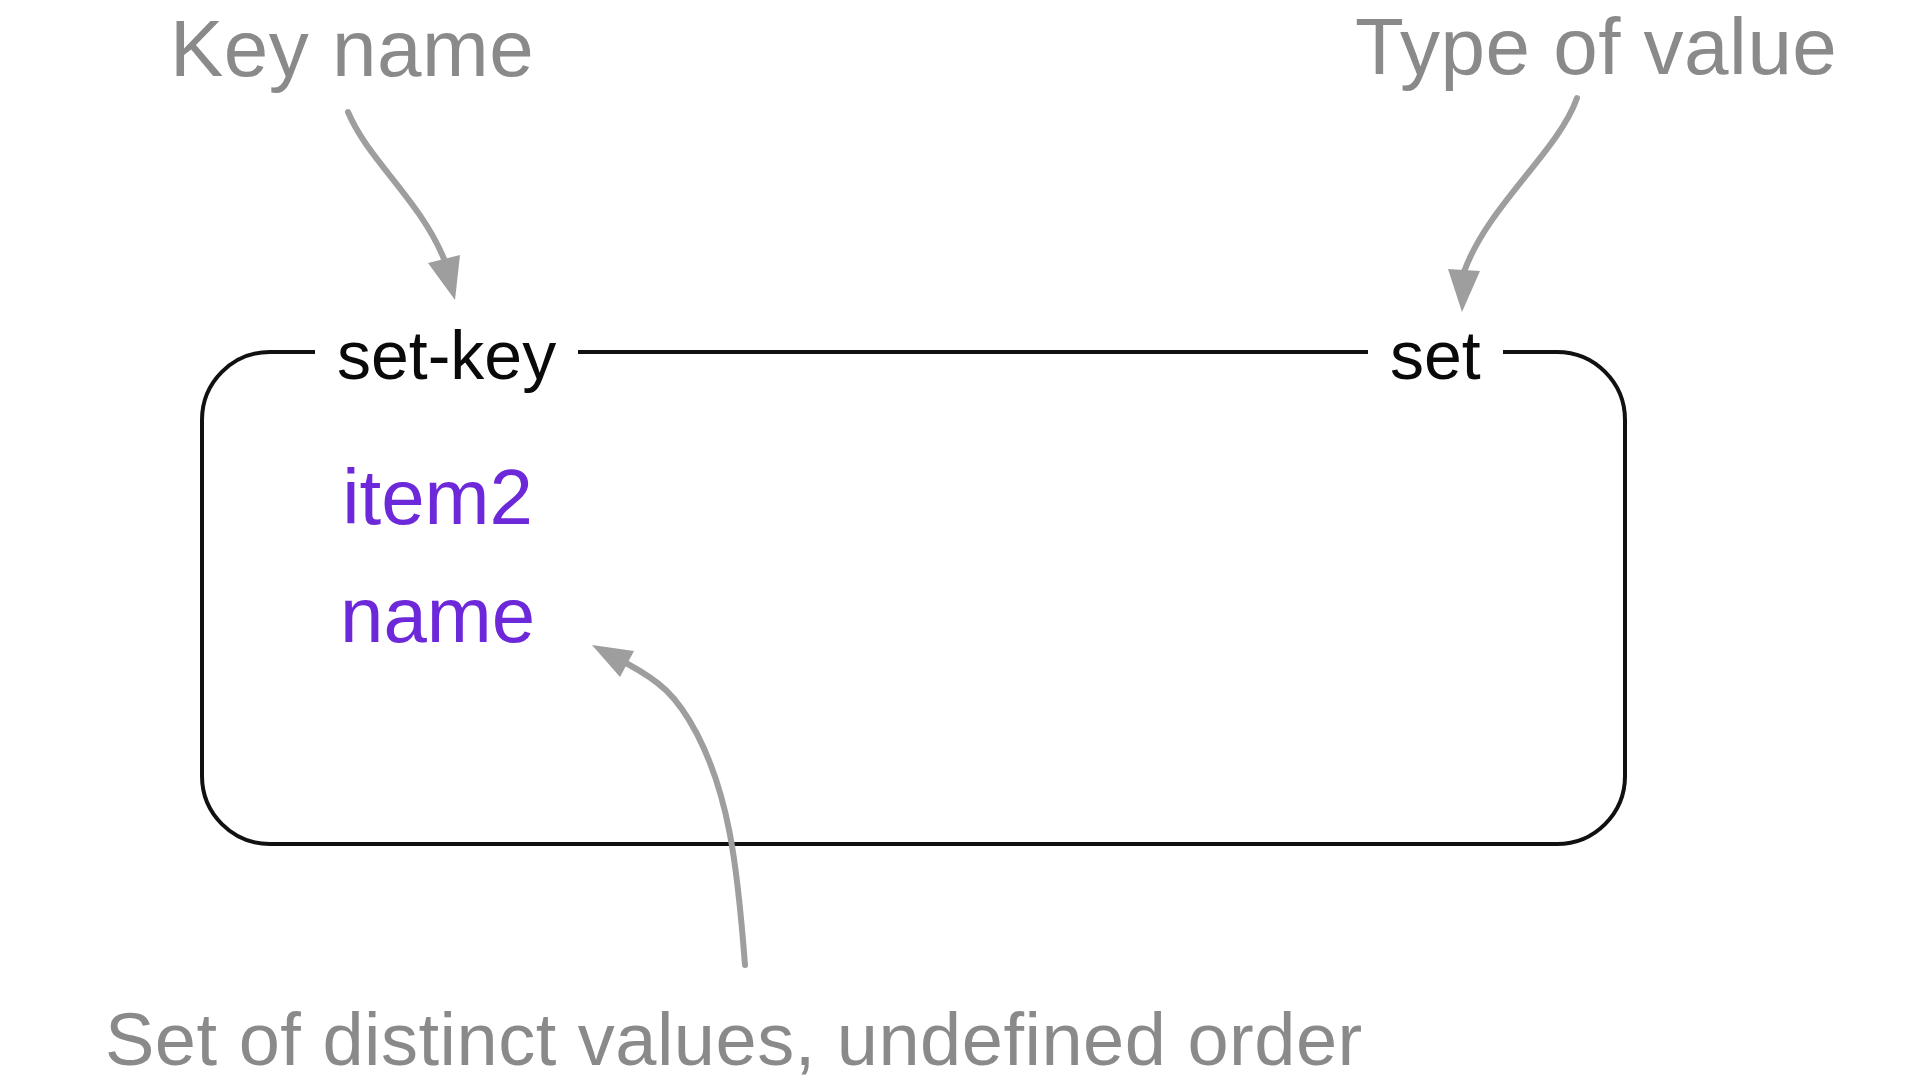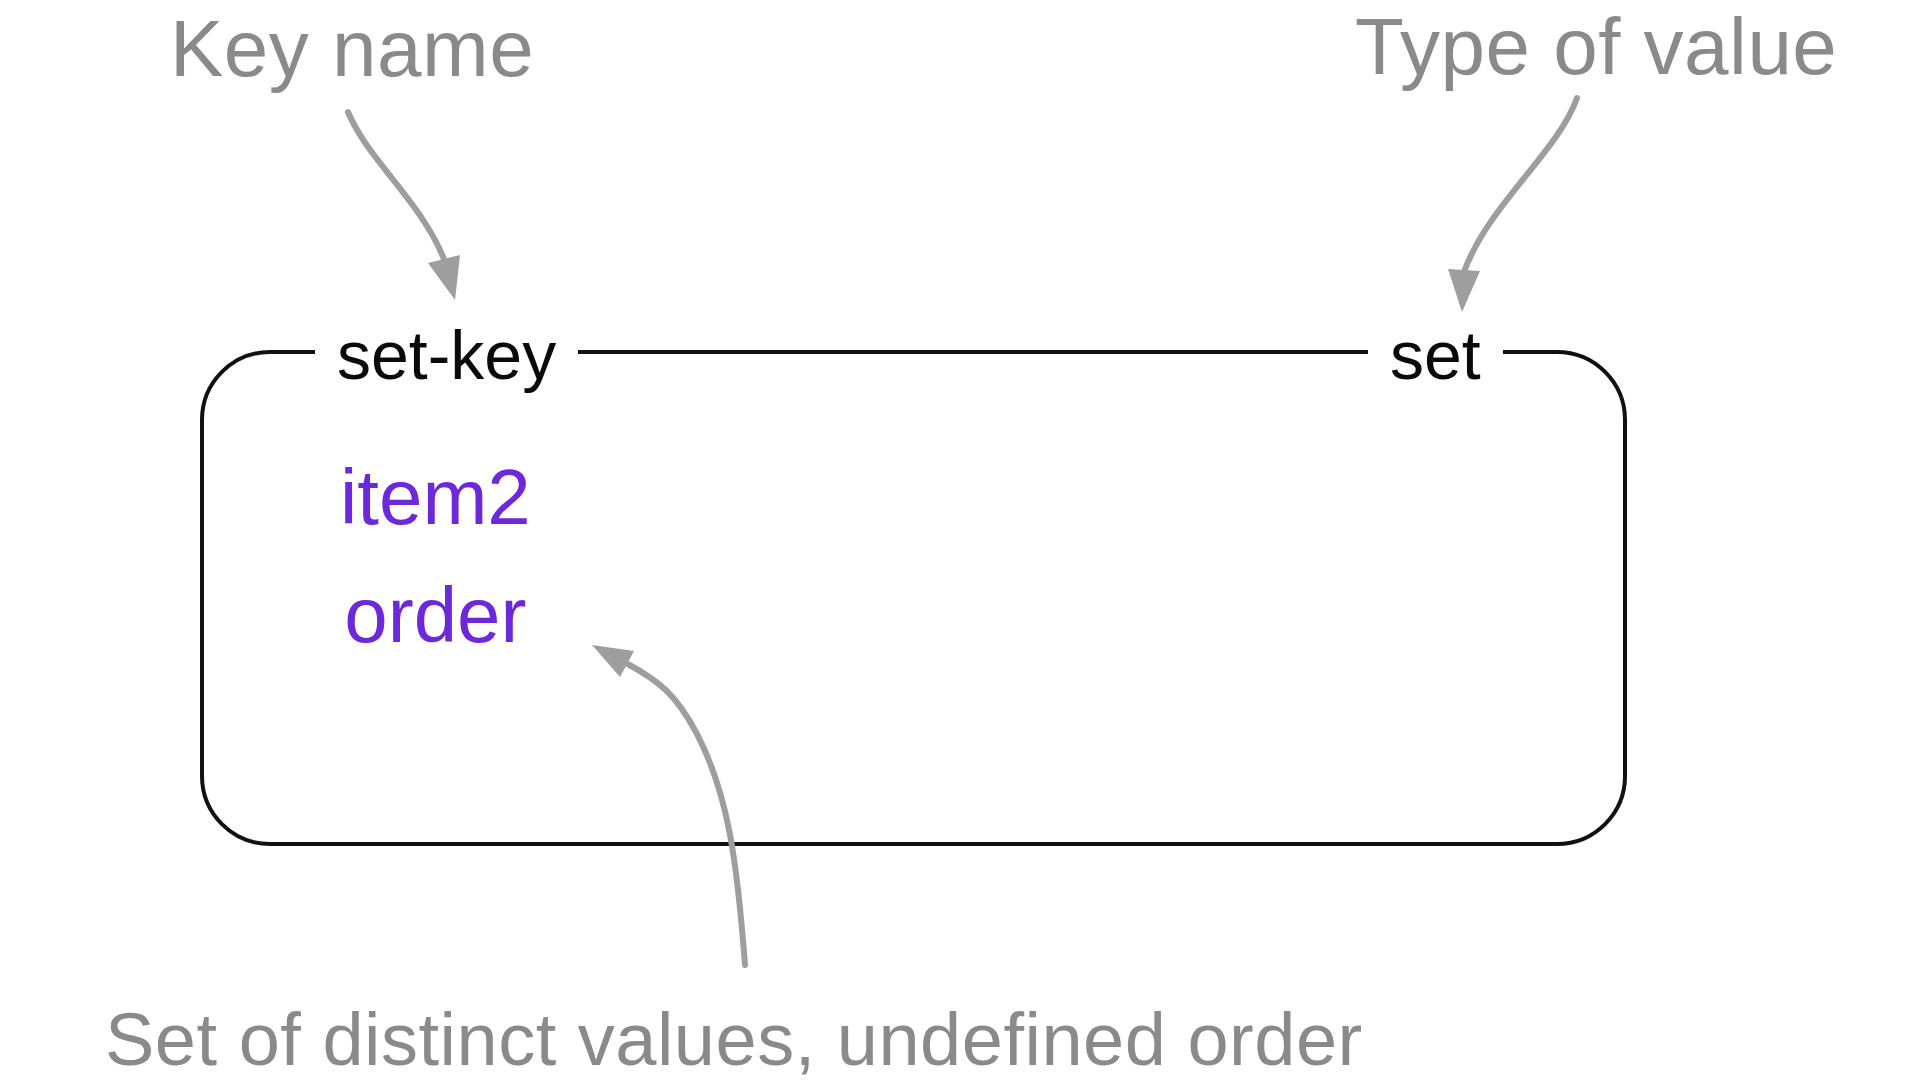--- a/index.html
+++ b/index.html
@@ -90,18 +90,18 @@
   <div class="gray-label" style="left:170px; top:5px;">Key name</div>
 
   <div class="gray-label" style="left:1355px; top:3px;">Type of value</div>
 
   <div class="box-edge-label" style="left:315px; top:315px;">set-key</div>
 
   <div class="box-edge-label" style="left:1368px; top:315px;">set</div>
 
   <div class="items-stack">
     <div>item2</div>
-    <div>order</div>
+    <div>name</div>
   </div>
 
   <div class="caption">Set of distinct values, undefined order</div>
 
 </div>
 
 </body></html>

